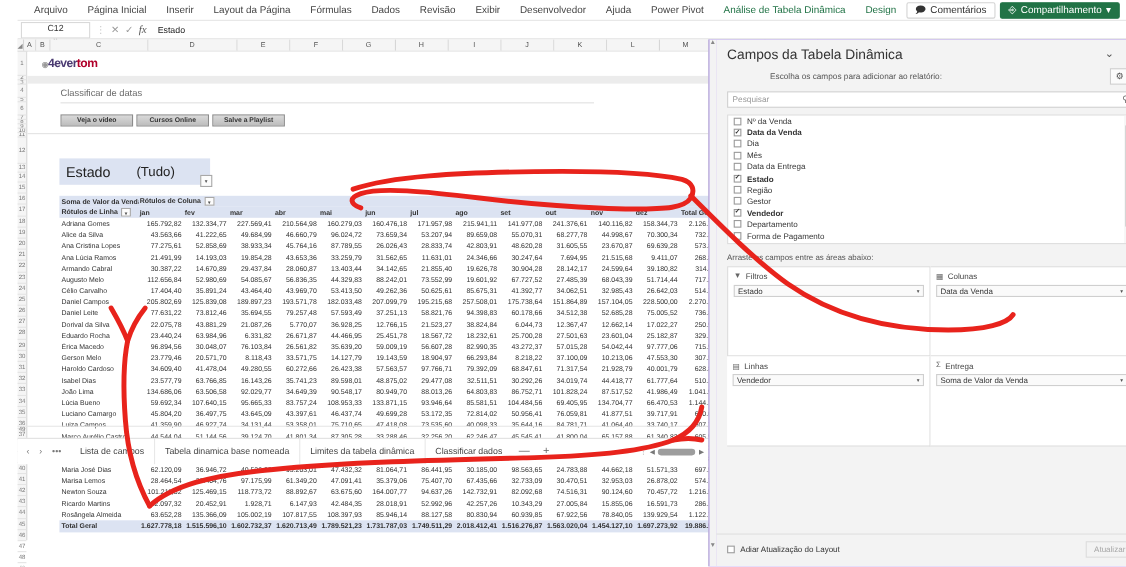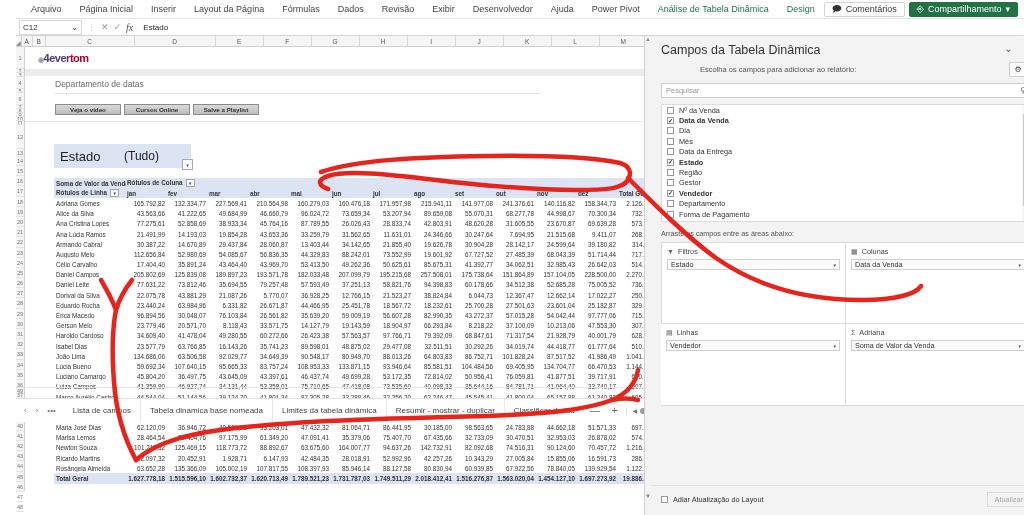--- a/index.html
+++ b/index.html
@@ -25,21 +25,21 @@
     height:15px; line-height:13px; padding:0 7px; margin-right:4px; border-radius:2px;
     display:flex; align-items:center; gap:4px;
   }
   .ribbon .rbtn.green { background:#217346; color:#fff; border-color:#217346; }
   .ribbon .icon-only { padding:0 4px; border:none; font-size:10px; color:#555; margin-right:6px; }
 
   
   .fbar { height:17px; display:flex; align-items:center; border-bottom:1px solid #d4d4d4; background:#fff; }
   .namebox {
     width:63px; height:15px; margin-left:3px; border:1px solid #d9d9d9; background:#fff;
-    font-size:8px; display:flex; align-items:center; padding:0 3px; justify-content:space-between;
+    font-size:8px; display:flex; align-items:center; padding:0 3px; justify-content:space-between;flex-direction:column;
   }
   .fbtns { display:flex; gap:5px; padding:0 5px; color:#9b9b9b; font-size:9px; align-items:center; }
   .fbtns .sep { color:#c9c9c9; }
   .fx { font-style:italic; font-family:"Liberation Serif", serif; color:#555; font-size:10px; }
   .finput { flex:1; font-size:8px; padding-left:5px; color:#222; }
   .fdrop { width:14px; text-align:center; color:#777; font-size:7px; }
 
   
   .gridwrap { position:absolute; top:36px; left:0; width:628px; height:455px; background:#fff; }
   .colhdr { display:flex; height:11px; background:#f5f5f5; border-bottom:1px solid #d0d0d0; }
@@ -325,21 +325,21 @@
           <div class="rh" style="height: 10.2px; line-height: 10.2px;">49</div>
         </div>
       <div class="cells">
 
         <div class="banner">
           <div class="logo">
             <span class="dot">◉</span><span class="l1">4ever</span><span class="l2">tom</span>
           </div>
         </div>
         <div class="greyband"></div>
-        <div class="subtitle">Departamento de datas</div>
+        <div class="subtitle">Classificar de datas</div>
         <div class="hrule"></div>
 
         <div class="btnrow">
           <div class="gbtn">Veja o vídeo</div>
           <div class="gbtn">Cursos Online</div>
           <div class="gbtn">Salve a Playlist</div>
         </div>
         <div class="hrule2"></div>
 
         <div class="filterbox">
@@ -834,21 +834,20 @@
 
   <div class="tabbar">
     <div class="navbtns">
       <span>‹</span>
       <span>›</span>
       <span>•••</span>
     </div>
     <div class="sheet-tab">Lista de campos</div>
     <div class="sheet-tab">Tabela dinamica base nomeada</div>
     <div class="sheet-tab">Limites da tabela dinâmica</div>
-    <div class="sheet-tab">Resumir - mostrar - duplicar</div>
     <div class="sheet-tab" style="border-right:none">Classificar dados</div>
     <div class="tabplus">—</div>
     <div class="tabplus">+</div>
     <div class="hthumbwrap">
       <span>⋮</span>
       <span>◀</span>
       <span class="hthumb"></span>
       <span>▶</span>
     </div>
   </div>
@@ -959,21 +958,21 @@
             <span>Linhas</span>
           </div>
           <div class="chip">
             <span>Vendedor</span>
             <span class="cv">▾</span>
           </div>
         </div>
         <div class="area arow2">
           <div class="ah">
             <span class="ic">Σ</span>
-            <span>Adriana</span>
+            <span>Entrega</span>
           </div>
           <div class="chip">
             <span>Soma de Valor da Venda</span>
             <span class="cv">▾</span>
           </div>
         </div>
       </div>
 
       <div class="pane-foot">
         <span class="cb2"></span>

